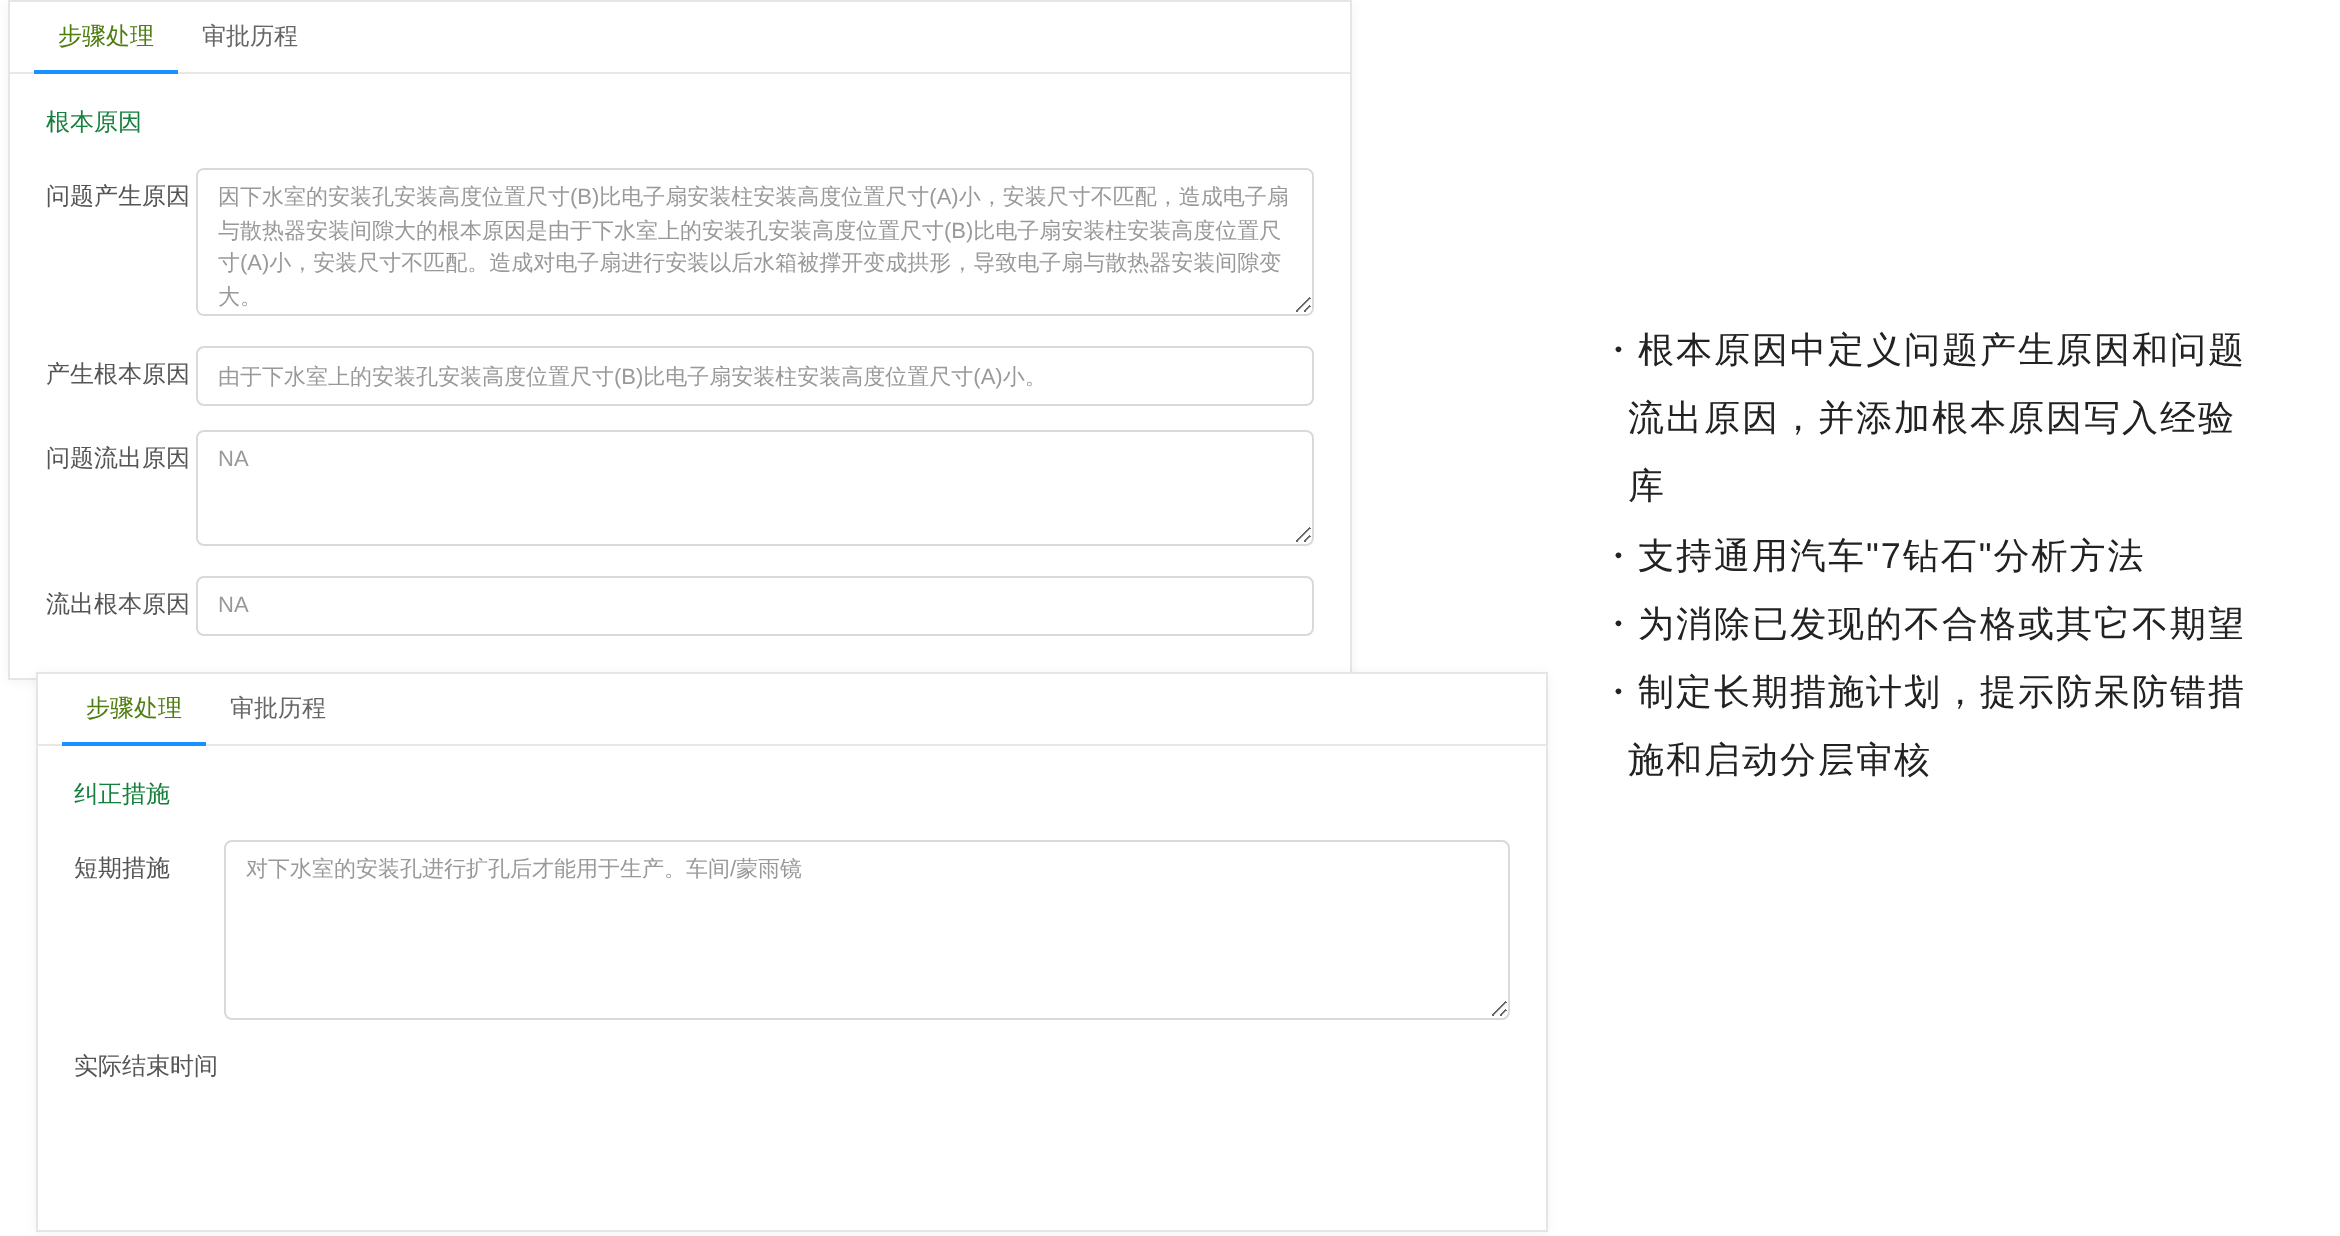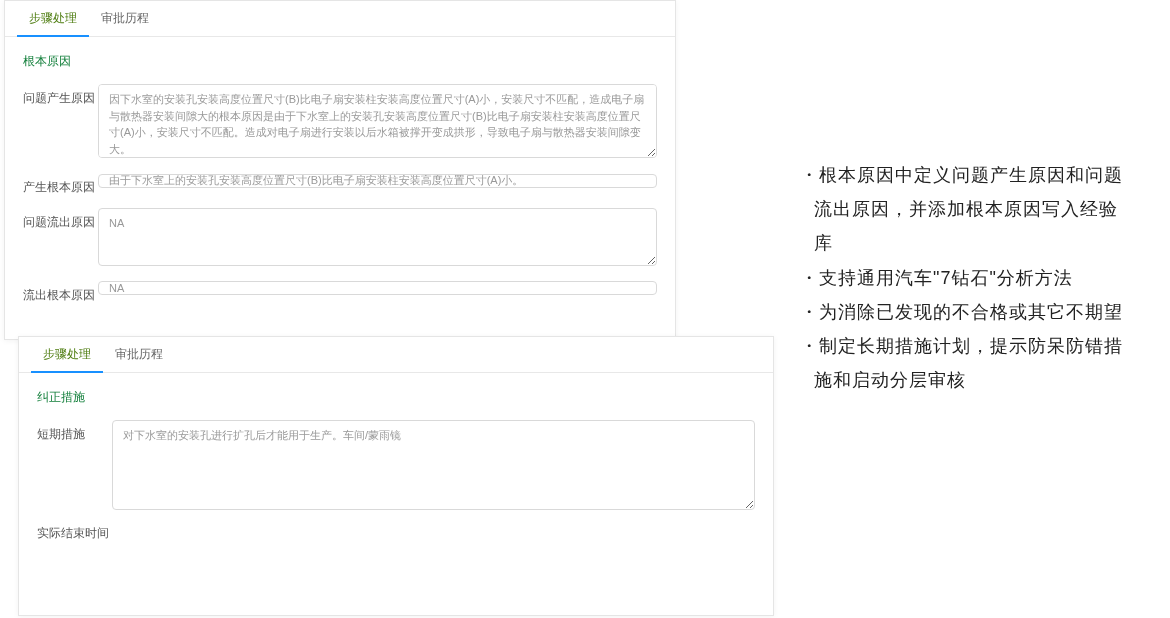--- a/index.html
+++ b/index.html
@@ -91,21 +91,21 @@
       font-size: 11px;
       color: #999;
       resize: vertical;
       line-height: 1.5;
     }
     .textarea.tall {
       min-height: 74px;
     }
     .input-text {
       width: 100%;
-      height: 14px;
+      height: 30px;
       border: 1px solid #d9d9d9;
       border-radius: 4px;
       padding: 4px 10px;
       font-family: inherit;
       font-size: 11px;
       color: #999;
     }
     .date-row {
       display: flex;
       gap: 24px;

